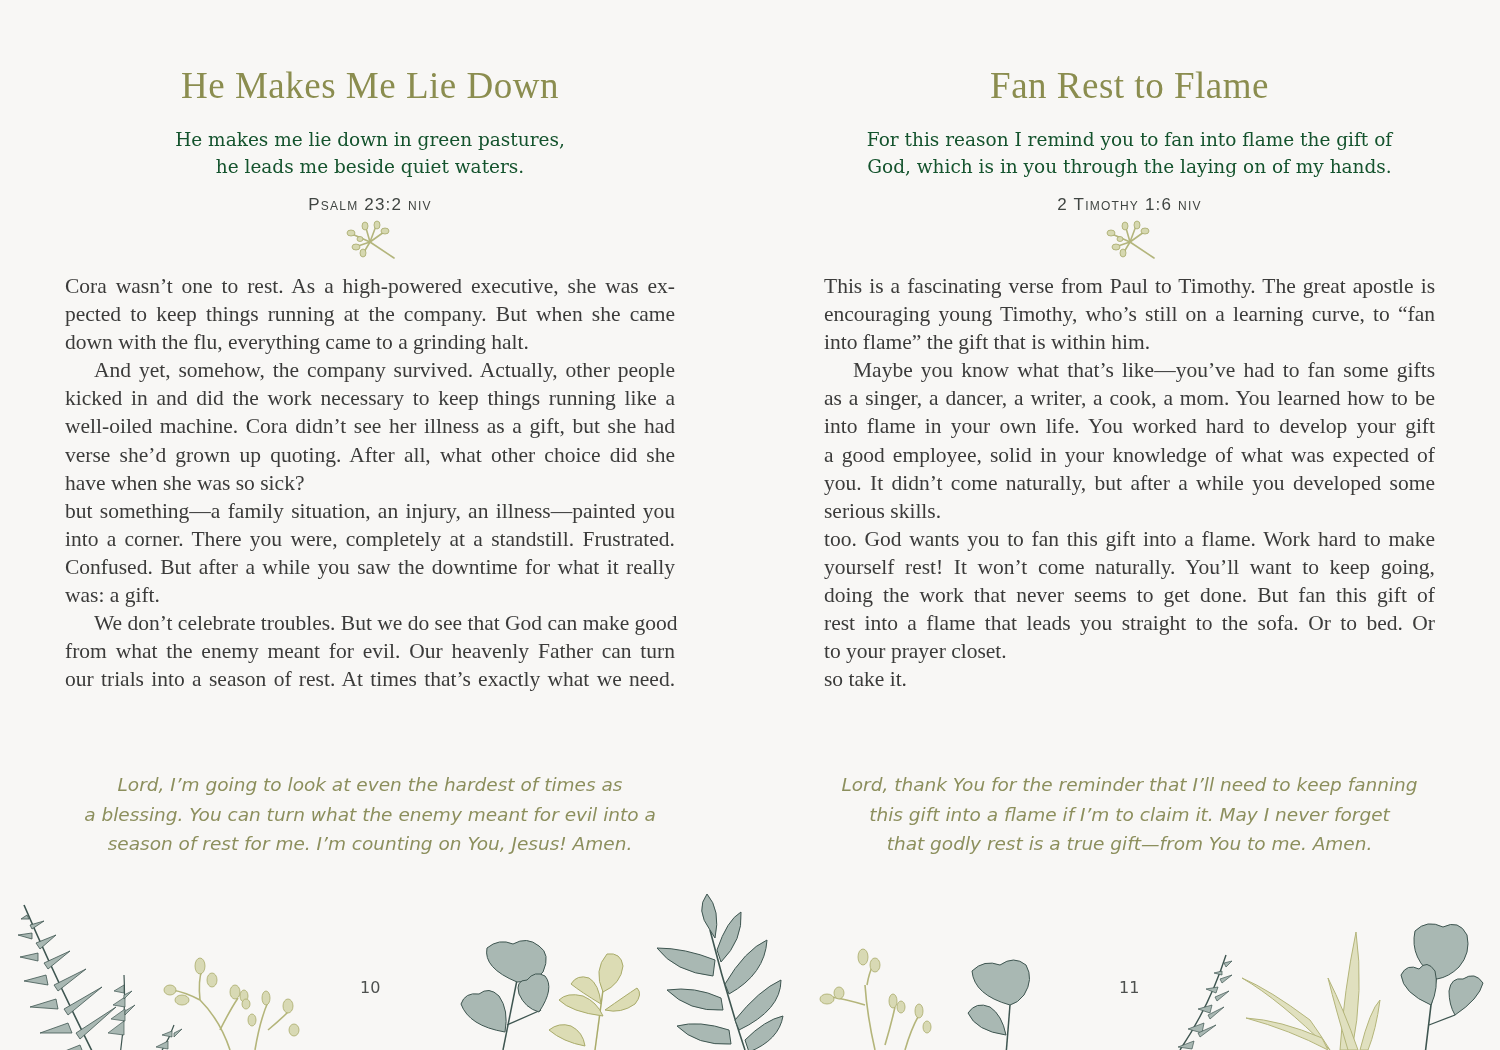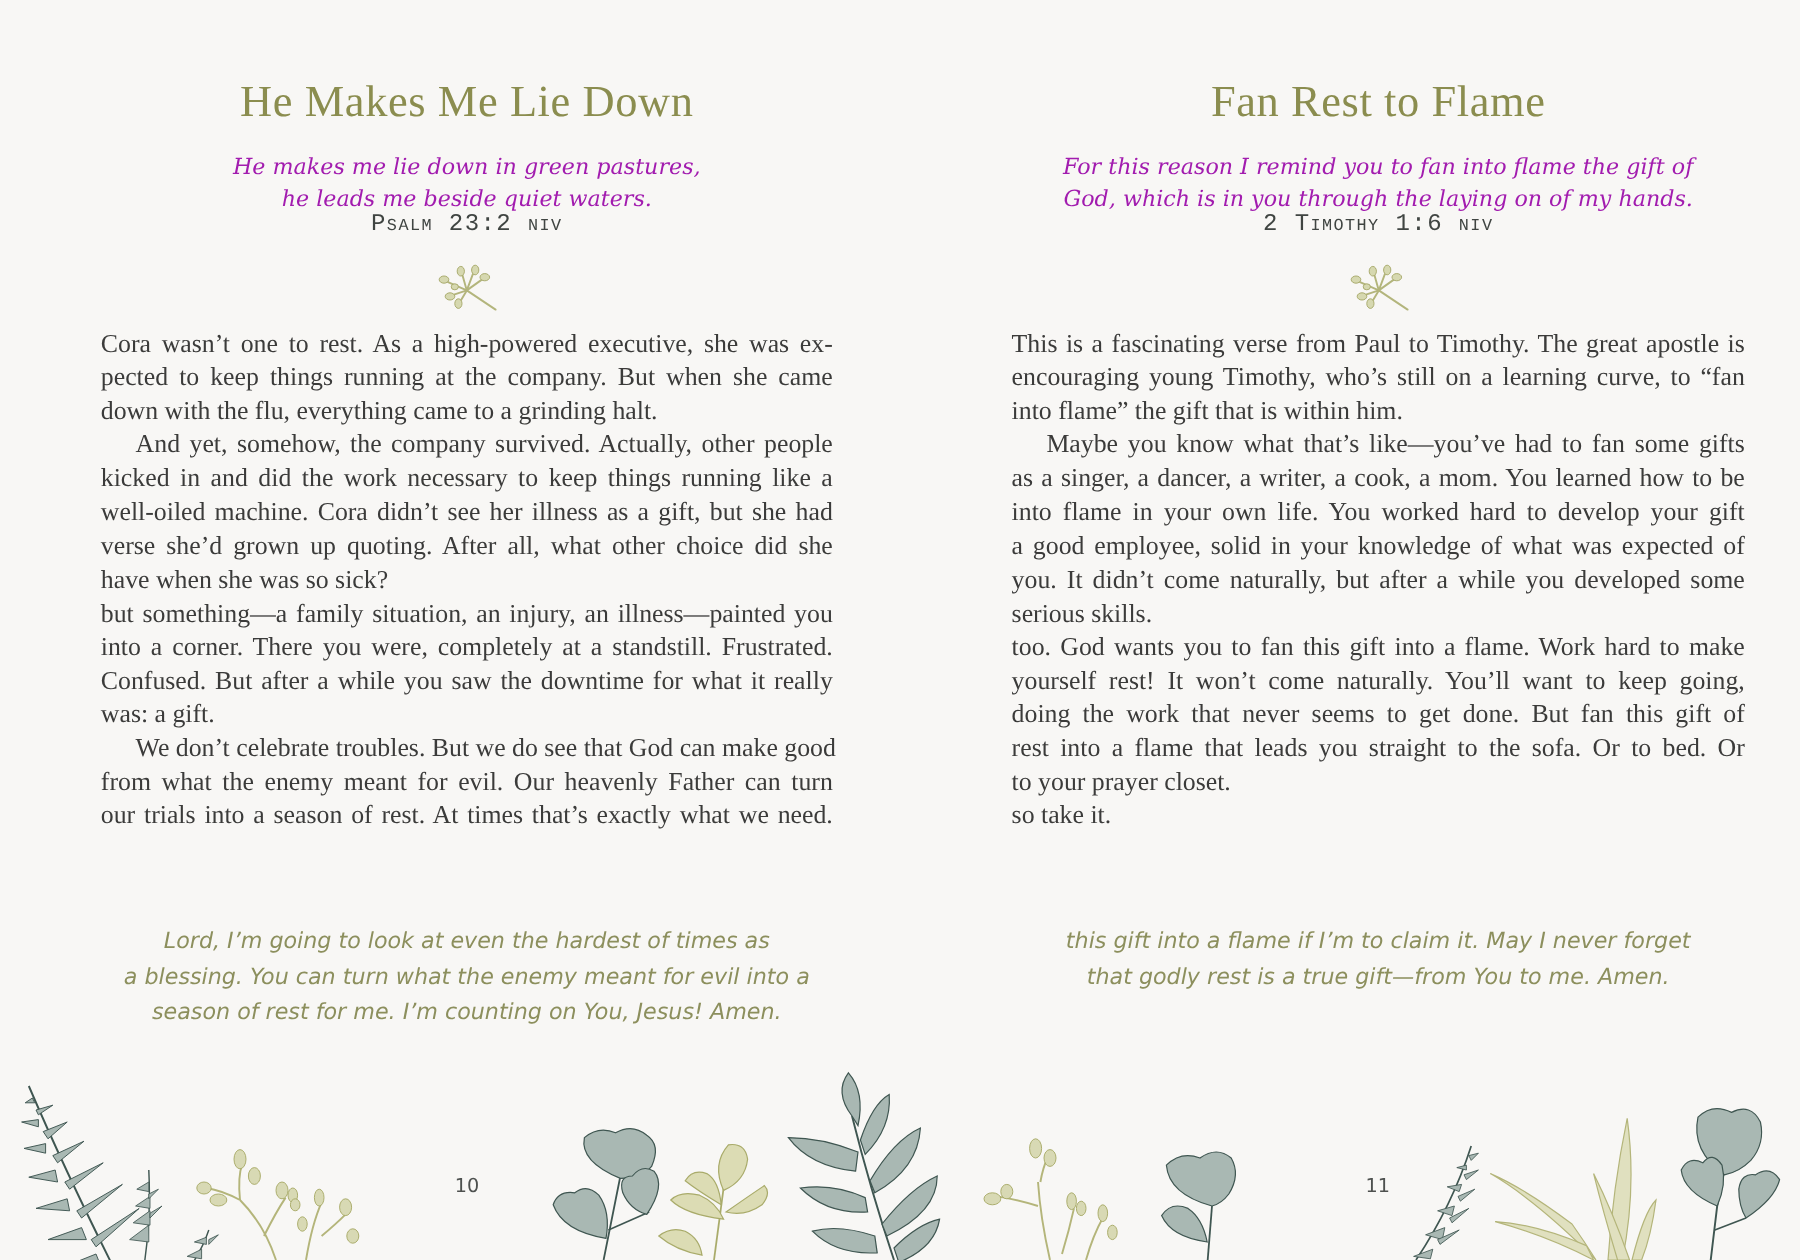--- a/index.html
+++ b/index.html
@@ -3,47 +3,47 @@
 <meta charset="utf-8">
 <style>
   html, body { margin:0; padding:0; }
   body {
     width:1500px; height:1050px; overflow:hidden;
     background:#f8f7f5;
     position:relative;
     font-family:"Liberation Serif", "DejaVu Serif", serif;
     color:#3b3b3a;
   }
-  .page { position:absolute; top:0; height:1050px;margin-left:19px; }
+  .page { position:absolute; top:0; height:1050px; }
   .page-left  { left:0;   width:750px; }
   .page-right { left:750px; width:750px; }
   .col { position:absolute; top:0; }
   .page-left .col  { left:65px;  width:610px; }
   .page-right .col { left:74px;  width:611px; }
 
   .title {
     position:absolute; top:64px; left:0; width:100%;
     text-align:center;
     font-family:"Liberation Serif", serif;
     font-size:37px; letter-spacing:0.5px;
     color:#8b8d4f; font-weight:normal; margin:0;
   }
   .verse {
     position:absolute; top:126px; left:0; width:100%;
     text-align:center;
     font-family:"DejaVu Serif", serif;
-    font-style:italic; font-size:18.5px; line-height:27px;
-    color:#a21caf;
+    font-size:18.5px; line-height:27px;
+    color:#14532d;
   }
   .verse-line { display:block; white-space:nowrap; }
   .ref {
-    position:absolute; top:176px; left:0; width:100%;
+    position:absolute; top:195px; left:0; width:100%;
     text-align:center;
-    font-family:Liberation Mono, monospace;
-    font-size:20px; letter-spacing:1.2px;
+    font-family:Liberation Sans, sans-serif;
+    font-size:17px; letter-spacing:1.2px;
     color:#404542; font-variant:small-caps;
   }
   .ornament {
     position:absolute; top:220px; left:50%; margin-left:-28px;
     width:56px; height:42px;
   }
   .body-text {
     position:absolute; top:272px; left:0; width:100%;
     font-family:"Liberation Serif", serif;
     font-size:21.5px; line-height:28.1px;
@@ -165,20 +165,21 @@
         <span class="body-line">you. It didn’t come naturally, but after a while you developed some</span>
         <span class="body-line last">serious skills.</span>
         <span class="body-line">too. God wants you to fan this gift into a flame. Work hard to make</span>
         <span class="body-line">yourself rest! It won’t come naturally. You’ll want to keep going,</span>
         <span class="body-line">doing the work that never seems to get done. But fan this gift of</span>
         <span class="body-line">rest into a flame that leads you straight to the sofa. Or to bed. Or</span>
         <span class="body-line last">to your prayer closet.</span>
         <span class="body-line last">so take it.</span>
       </div>
     <div class="prayer">
+      <span class="prayer-line">Lord, thank You for the reminder that I’ll need to keep fanning</span>
       <span class="prayer-line">this gift into a flame if I’m to claim it. May I never forget</span>
       <span class="prayer-line">that godly rest is a true gift—from You to me. Amen.</span>
     </div>
   </div>
   <div class="page-num">11</div>
 </div>
 
 <svg class="botanicals" viewBox="0 880 1500 170">
   <defs>
     <g id="fernFrond">

